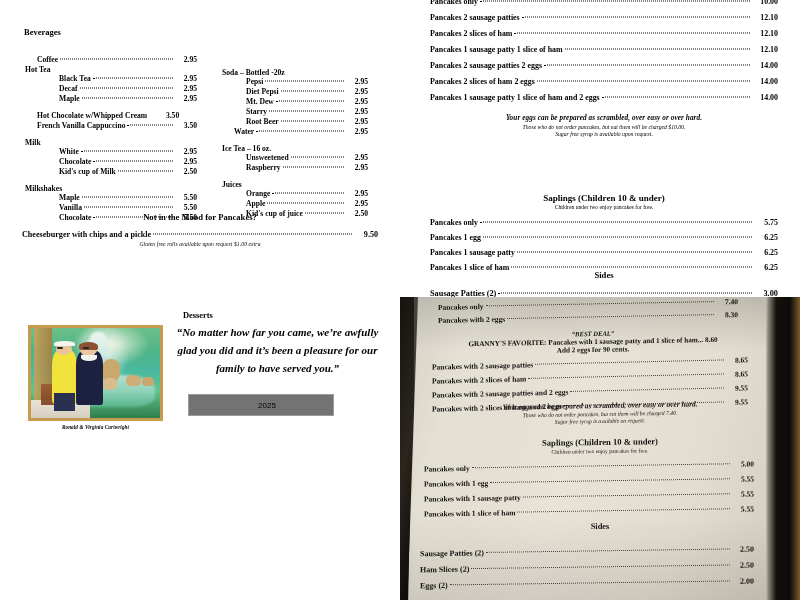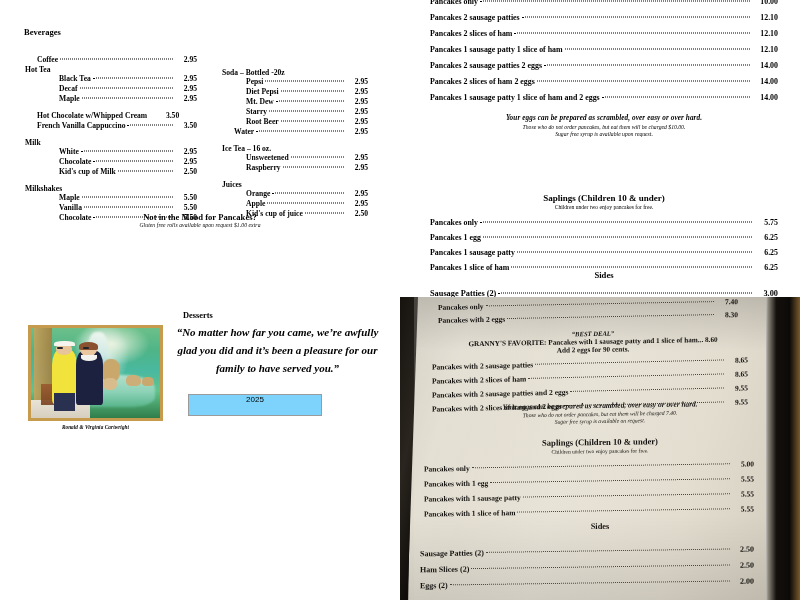--- a/index.html
+++ b/index.html
@@ -42,23 +42,23 @@
   .mood .pr{min-width:24px;}
   .fine{font-size:5.6px;font-style:italic;text-align:center;font-weight:normal;
         margin:-8px 0 0 0;letter-spacing:.1px;}
 
   
   .des-head{position:absolute;left:183px;top:291px;font-weight:bold;font-size:8.4px;}
   .quote{position:absolute;left:175px;top:303px;width:205px;
          font-style:italic;font-weight:bold;font-size:11px;line-height:18px;text-align:center;}
 
   .yearbox{position:absolute;left:188px;top:374px;width:132px;height:20px;
-           border:1px solid #9b9b9b;background:#7dd3fc;
-           display:flex;justify-content:center;
-           font-size:8px;font-weight:normal;font-family:"Liberation Sans",sans-serif;}
+           border:1px solid #9b9b9b;background:#737373;
+           display:flex;align-items:center;justify-content:center;
+           font-size:8px;font-weight:normal;font-family:"Liberation Sans",sans-serif;padding-left:12px;}
 
   
   .photo-wrap{position:absolute;left:28px;top:305px;width:135px;}
   .photo{position:relative;width:135px;height:96px;overflow:hidden;
          border:3px solid #c79b4e;box-sizing:border-box;background:#2f8a5c;}
   .ph-bg{position:absolute;inset:0;
     background:
       radial-gradient(ellipse 50% 40% at 62% 18%, #eaf3e0 0%, rgba(234,243,224,0) 60%),
       radial-gradient(ellipse 30% 55% at 55% 30%, #dff0f4 0%, rgba(223,240,244,0) 70%),
       linear-gradient(to bottom,#6cc089 0%,#4fb487 25%,#49b9a0 48%,#63c38c 70%,#2f7d4a 100%);
@@ -337,20 +337,25 @@
         <div class="row">
           <span class="nm">Kid's cup of juice</span>
           <span class="dots"></span>
           <span class="pr">2.50</span>
         </div>
       </div>
     </div>
 
     <div class="mood">
       <h3>Not in the Mood for Pancakes?</h3>
+      <div class="row">
+        <span class="nm">Cheeseburger with chips and a pickle</span>
+        <span class="dots"></span>
+        <span class="pr">9.50</span>
+      </div>
       <p class="fine">Gluten free rolls available upon request $1.00 extra</p>
     </div>
 
     <div class="des-head">Desserts</div>
     <div class="quote">“No matter how far you came, we’re awfully glad you did and it’s been a pleasure for our family to have served you.”</div>
 
     <div class="yearbox">
       <span>2025</span>
     </div>
 

